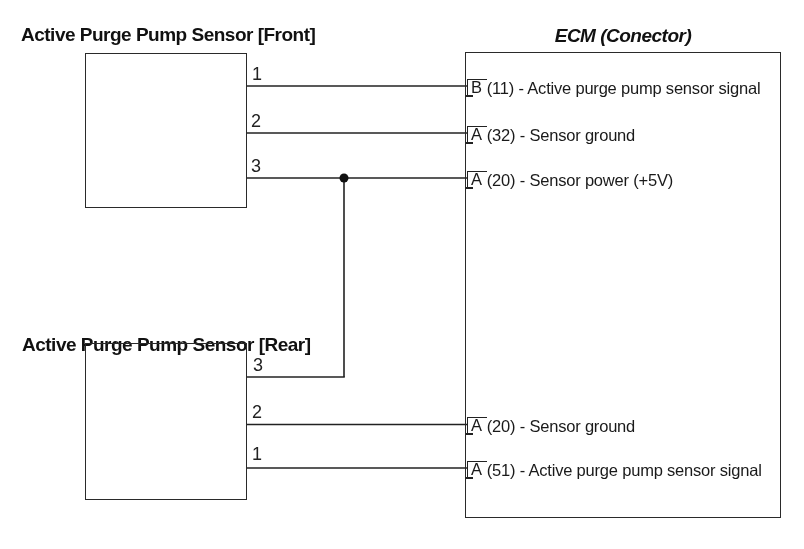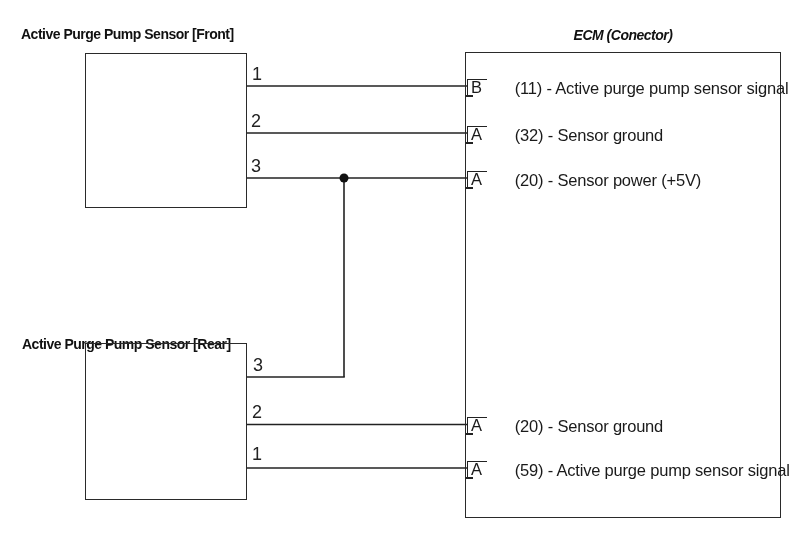--- a/index.html
+++ b/index.html
@@ -17,21 +17,21 @@
     position: absolute;
     border: 1.6px solid #2a2a2a;
     background: transparent;
     box-sizing: border-box;
   }
   .front-box { left: 85px; top: 53px;  width: 162px; height: 155px; }
   .rear-box  { left: 85px; top: 343px; width: 162px; height: 157px; }
   .ecm-box   { left: 465px; top: 52px; width: 316px; height: 466px; }
   .title {
     position: absolute;
-    font-size: 14px;
+    font-size: 19px;
     font-weight: bold;
     letter-spacing: -0.5px;
     line-height: 19px;
     white-space: nowrap;
     color: #111111;
   }
   .front-title { left: 21px; top: 25px; }
   .rear-title  { left: 22px; top: 335px; }
   .ecm-title   { left: 465px; top: 26px; width: 316px; text-align: center; font-style: italic; }
   .pin {
@@ -61,21 +61,21 @@
   }
   .bracket::after {
     content: "";
     position: absolute;
     left: -1.6px;
     bottom: 0;
     width: 7px;
     height: 1.6px;
     background: #222222;
   }
-  .rest { padding-top: 1.6px; line-height: 15px; margin-left: 28px; }
+  .rest { padding-top: 1.6px; line-height: 15px; }
 </style>
 </head>
 <body>
 
 <div class="stage">
 
   <svg class="wires" width="804" height="549" viewBox="0 0 804 549">
     <line x1="247" y1="86" x2="468" y2="86" stroke="#222222" stroke-width="1.6"></line>
     <line x1="247" y1="133" x2="468" y2="133" stroke="#222222" stroke-width="1.6"></line>
     <line x1="247" y1="178" x2="468" y2="178" stroke="#222222" stroke-width="1.6"></line>
@@ -116,16 +116,16 @@
       <span class="rest">(20) - Sensor power (+5V)</span>
   </div>
 
   <div class="term" style="top:417px">
     <span class="bracket"><span>A</span></span>
       <span class="rest">(20) - Sensor ground</span>
   </div>
 
   <div class="term" style="top:461px">
     <span class="bracket"><span>A</span></span>
-      <span class="rest">(59) - Active purge pump sensor signal</span>
+      <span class="rest">(51) - Active purge pump sensor signal</span>
   </div>
 
 </div>
 
 </body></html>

